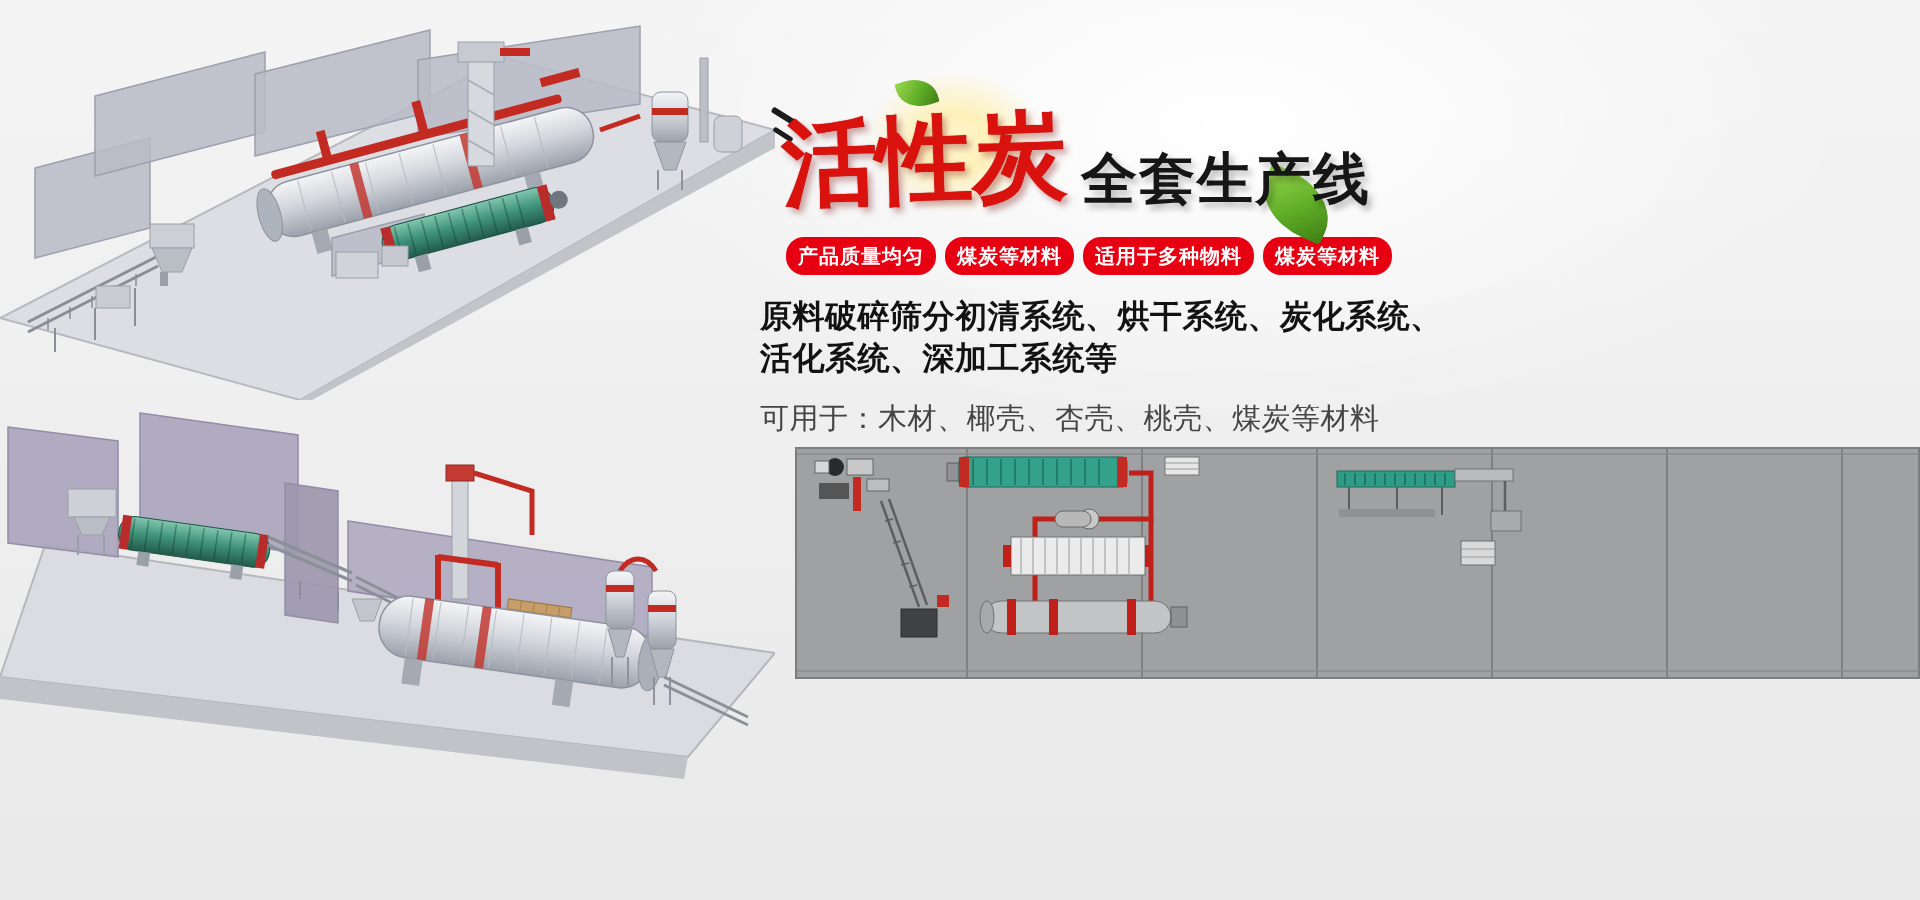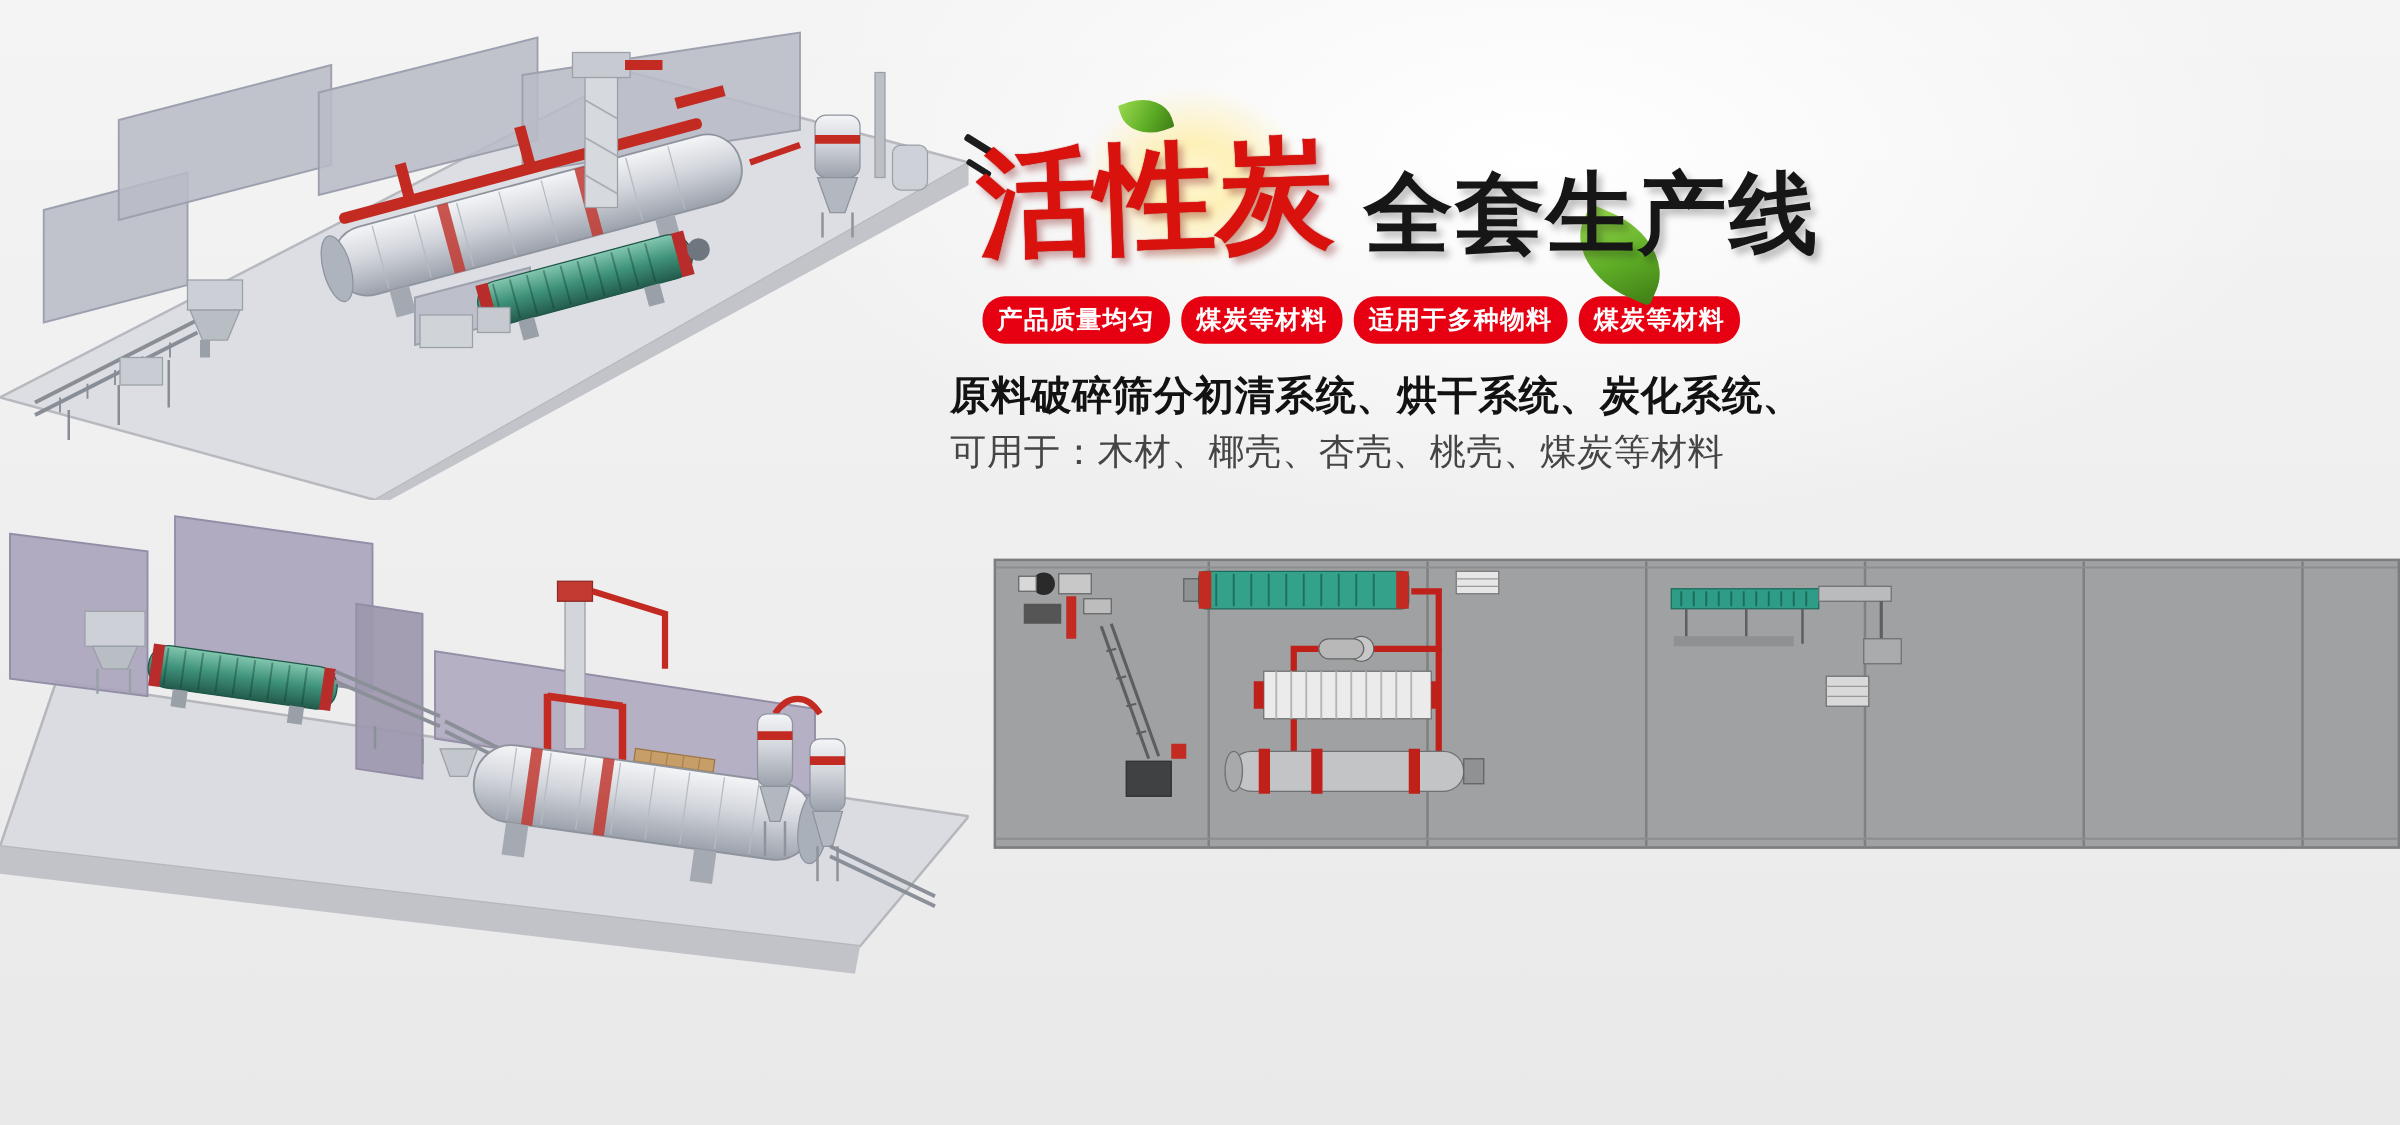--- a/index.html
+++ b/index.html
@@ -36,21 +36,21 @@
   .speed i:nth-child(2) { width: 22px; height: 5px; left: 4px; top: 26px; }
 
   .title-red {
     position: relative; z-index: 2;
     font-size: 95px; font-weight: bold; color: #d9120e; letter-spacing: 0px;
     transform: rotate(-2deg);
     text-shadow: 0 0 1px #a80806, 4px 5px 6px rgba(120,10,8,.35);
   }
   .title-black {
     position: relative; z-index: 2;
-    font-size: 71px; font-weight: bold; color: #161616; letter-spacing: 2px; margin-left: 24px;
+    font-size: 56px; font-weight: bold; color: #161616; letter-spacing: 2px; margin-left: 14px;
     text-shadow: 4px 5px 6px rgba(0,0,0,.25);
   }
   .leaf {
     position: absolute; z-index: 1;
     background: linear-gradient(135deg, #9bd94f 0%, #5fae27 55%, #3f7d15 100%);
     border-radius: 4% 75% 6% 75%;
   }
   .leaf.l1 { width: 38px; height: 30px; left: 116px; top: -34px; transform: rotate(-18deg); z-index: 3; }
   .leaf.l2 { width: 76px; height: 56px; left: 476px; top: 64px; transform: rotate(24deg); }
 
@@ -58,21 +58,21 @@
   .badges { position: absolute; left: 786px; top: 237px; display: flex; gap: 9px; }
   .badge {
     display: inline-block; background: #e60012; color: #ffffff;
     font-weight: bold; font-size: 20px; line-height: 1;
     padding: 9px 12px; border-radius: 18px; letter-spacing: 1px;
   }
 
   
   .desc { position: absolute; left: 760px; top: 296px; }
   .desc .bold { font-size: 32px; font-weight: bold; color: #121212; line-height: 1.3; letter-spacing: 0.5px; }
-  .desc .gray { font-size: 29px; color: #454545; margin-top: 4px; letter-spacing: 0.5px; }
+  .desc .gray { font-size: 29px; color: #454545; margin-top: 20px; letter-spacing: 0.5px; }
 
   
   .diagram {
     position: absolute; left: 795px; top: 447px; width: 1125px; height: 232px;
     background: #9fa1a3; border: 2px solid #7b7d7f;
   }
   .diagram svg { display: block; width: 100%; height: 100%; }
 </style>
 </head>
 <body>
@@ -353,20 +353,21 @@
   <div class="badges">
     <span class="badge">产品质量均匀</span>
     <span class="badge">煤炭等材料</span>
     <span class="badge">适用于多种物料</span>
     <span class="badge">煤炭等材料</span>
   </div>
 
   <div class="desc">
     <p class="bold">
       <span>原料破碎筛分初清系统、烘干系统、炭化系统、</span><br>
+      <span>活化系统、深加工系统等</span>
     </p>
     <p class="gray">可用于：木材、椰壳、杏壳、桃壳、煤炭等材料</p>
   </div>
 
   <div class="diagram">
     <svg viewBox="0 0 1121 228" aria-hidden="true">
       <rect width="1121" height="228" fill="#9fa1a3"></rect>
       <g stroke="#7e8082" stroke-width="2">
         <line x1="170" y1="0" x2="170" y2="228"></line>
         <line x1="345" y1="0" x2="345" y2="228"></line>

